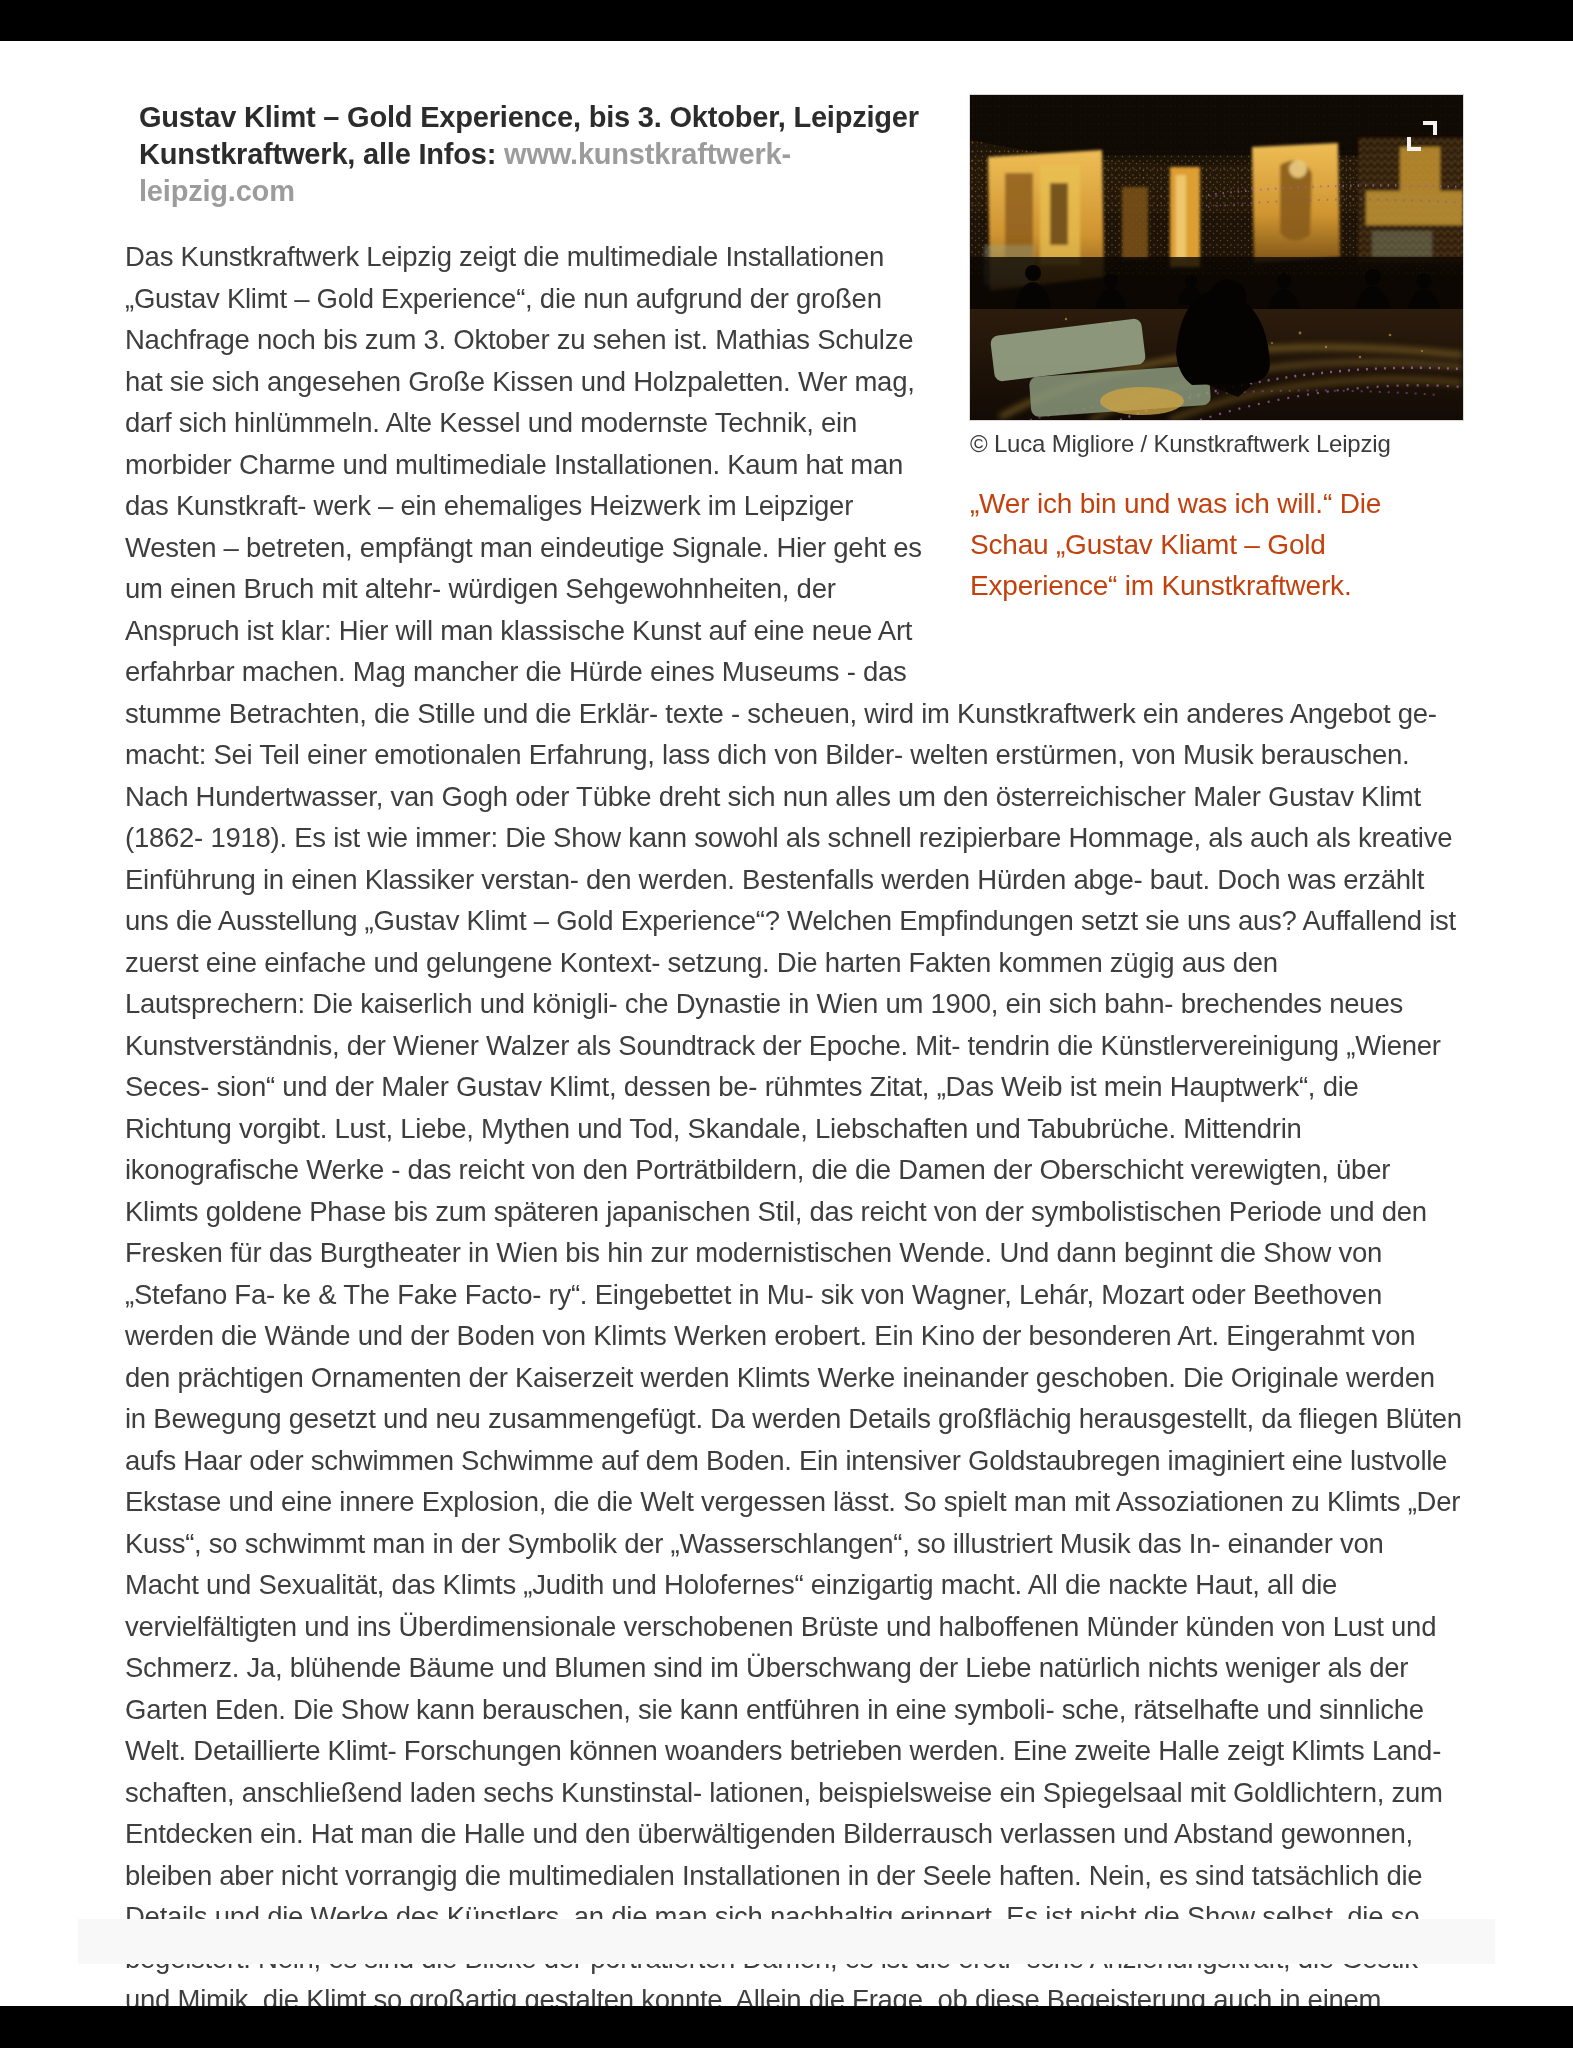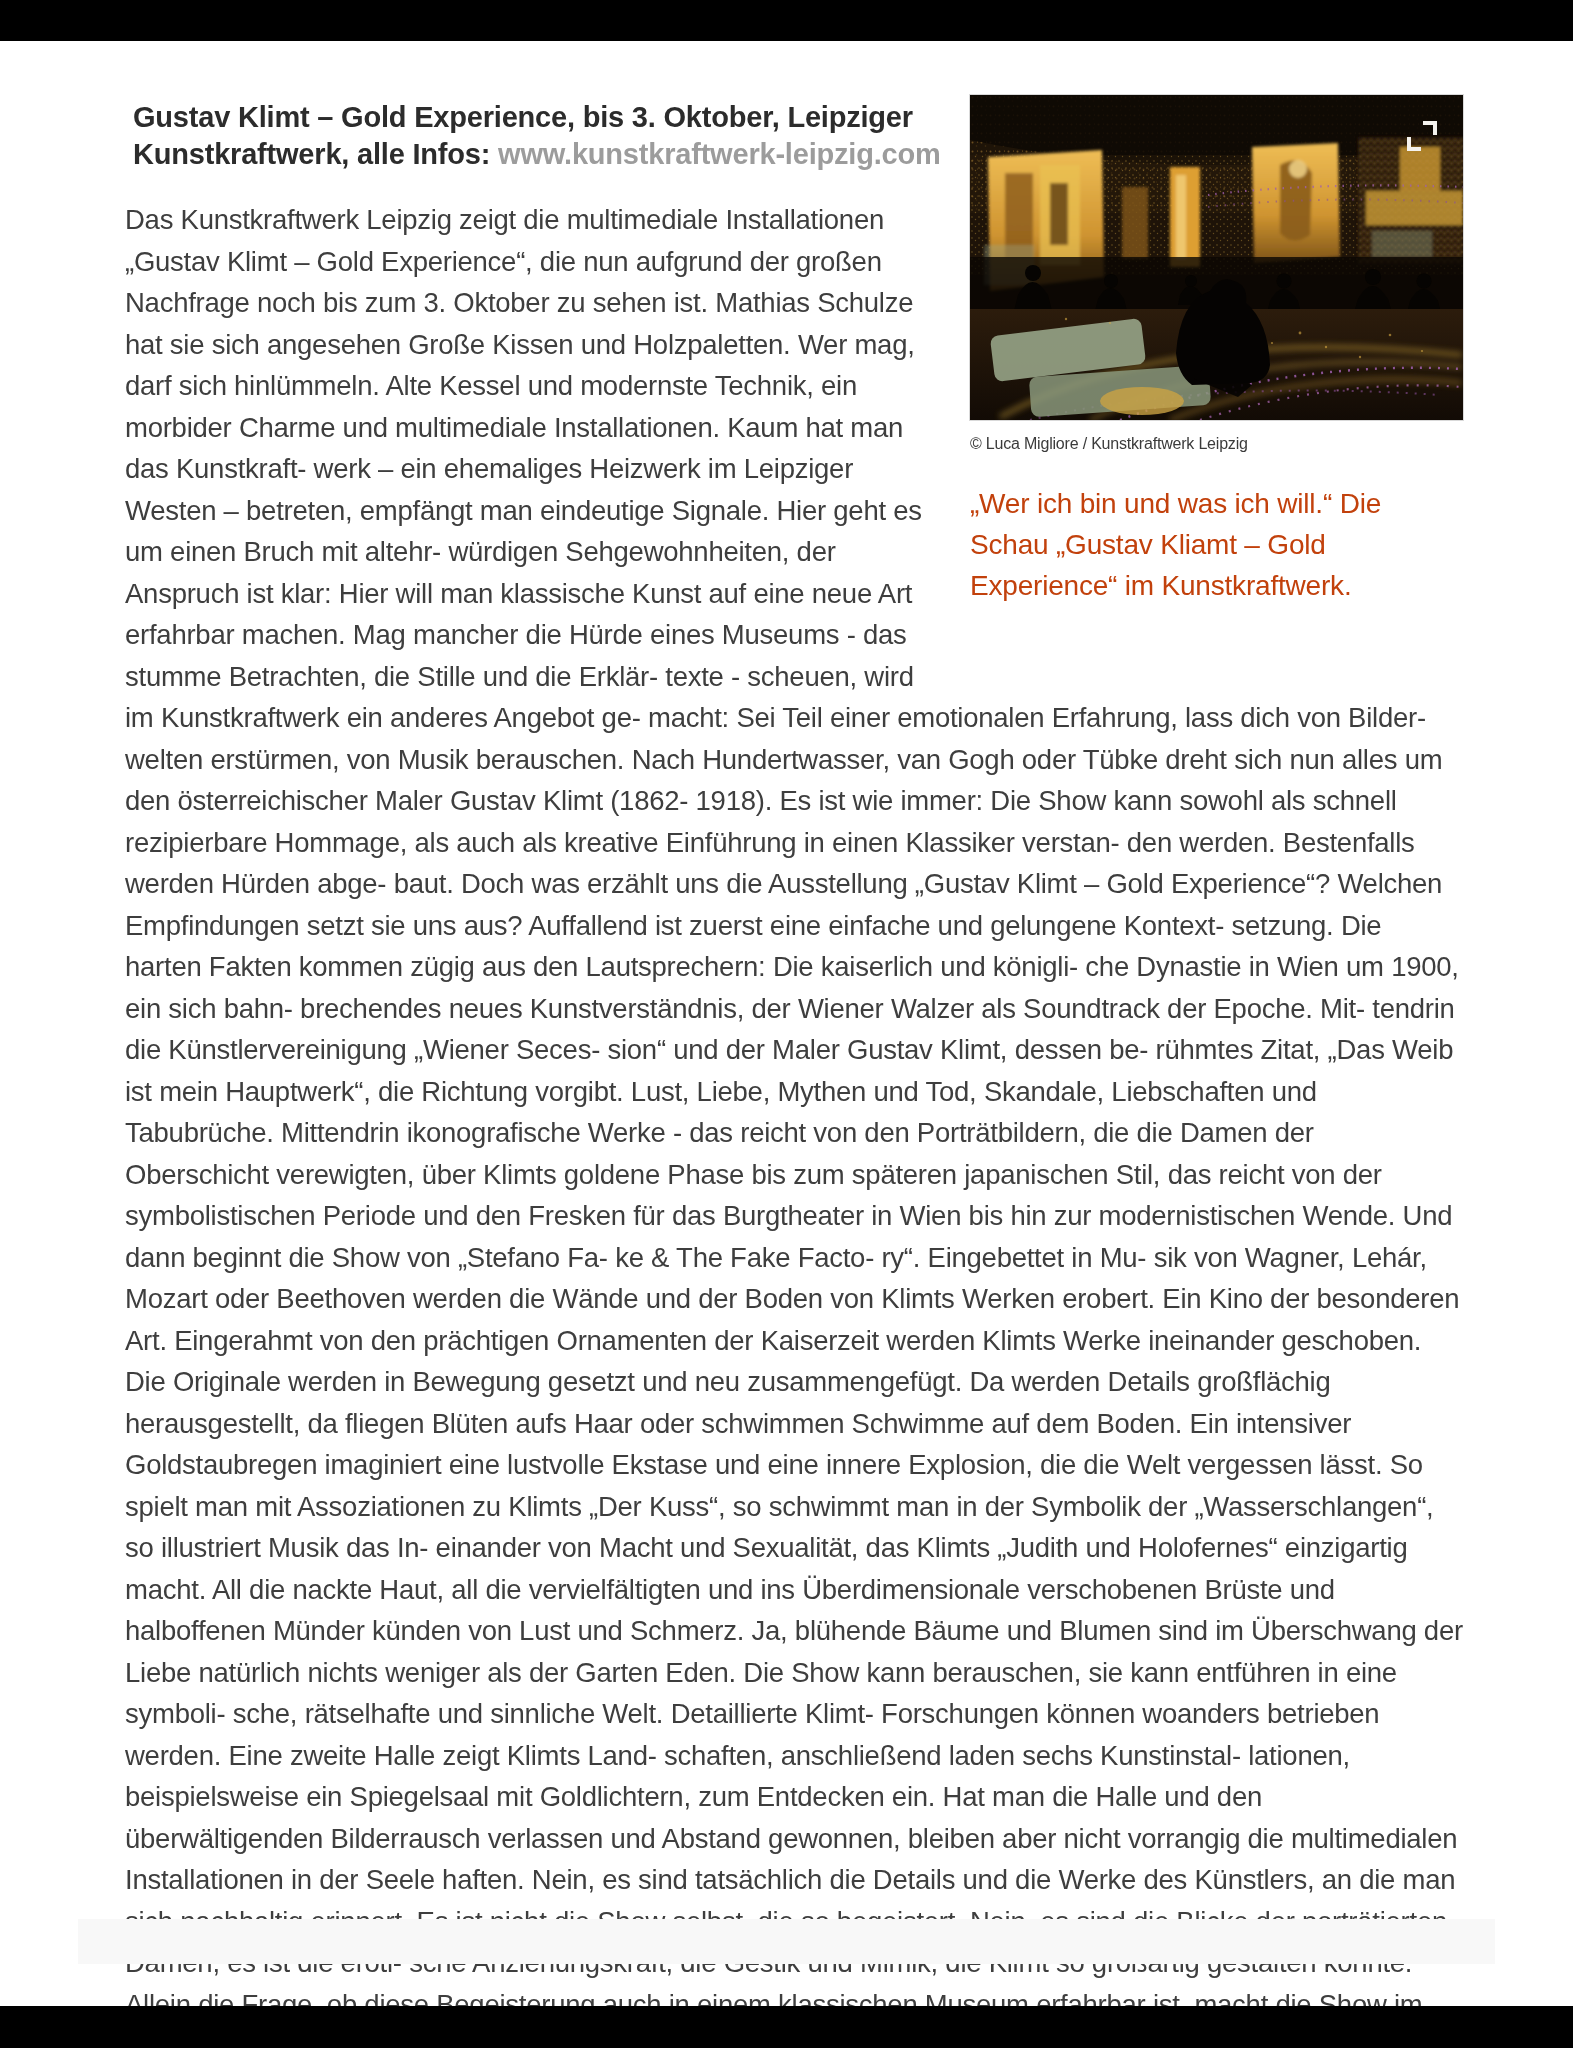--- a/index.html
+++ b/index.html
@@ -4,28 +4,28 @@
 <style>
   html,body{margin:0;padding:0;background:#000;}
   .stage{position:relative;width:1573px;height:2048px;background:#ffffff;overflow:hidden;
          font-family:"Liberation Sans","DejaVu Sans",sans-serif;}
   .letterbox{position:absolute;left:0;width:1573px;background:#000;z-index:5;}
   .letterbox.top{top:0;height:41px;}
   .letterbox.bottom{bottom:0;height:42px;}
   .content{position:absolute;top:41px;left:0;right:0;bottom:42px;
            padding:0 110px 0 125px;background:#ffffff;z-index:1;}
   h1.headline{font-size:29px;line-height:37px;font-weight:bold;color:#2c2c2c;
-              letter-spacing:-0.2px;margin:58px 0 26px 8px;}
+              letter-spacing:-0.2px;margin:58px 0 26px 14px;}
   .headline-link{color:#9c9c9c;font-weight:bold;text-decoration:none;cursor:pointer;}
   figure.art-figure{float:right;width:493px;margin:54px 0 58px 27px;padding:0;}
   .photo-wrap{position:relative;width:493px;height:325px;outline:1px solid #d9d9d9;
               background:#150d06;cursor:pointer;}
   .photo-wrap svg{display:block;}
   .expand-btn{position:absolute;top:24px;right:24px;width:34px;height:34px;cursor:pointer;}
-  .credit{font-size:16px;line-height:30px;color:#3b3b3b;margin-top:9px;letter-spacing:-0.2px;}
+  .credit{font-size:24px;line-height:30px;color:#3b3b3b;margin-top:9px;letter-spacing:-0.2px;}
   .figtext{font-size:28px;line-height:41px;color:#c2410c;margin-top:24px;letter-spacing:-0.2px;}
   p.body-text{font-size:27.5px;line-height:41.5px;color:#3e3e3e;letter-spacing:-0.25px;
               margin:0;text-align:left;}
   .footer-strip{position:absolute;left:78px;width:1417px;bottom:42px;height:45px;
                 background:#f8f8f8;z-index:0;}
 </style>
 </head>
 <body>
 
 <div class="stage">

